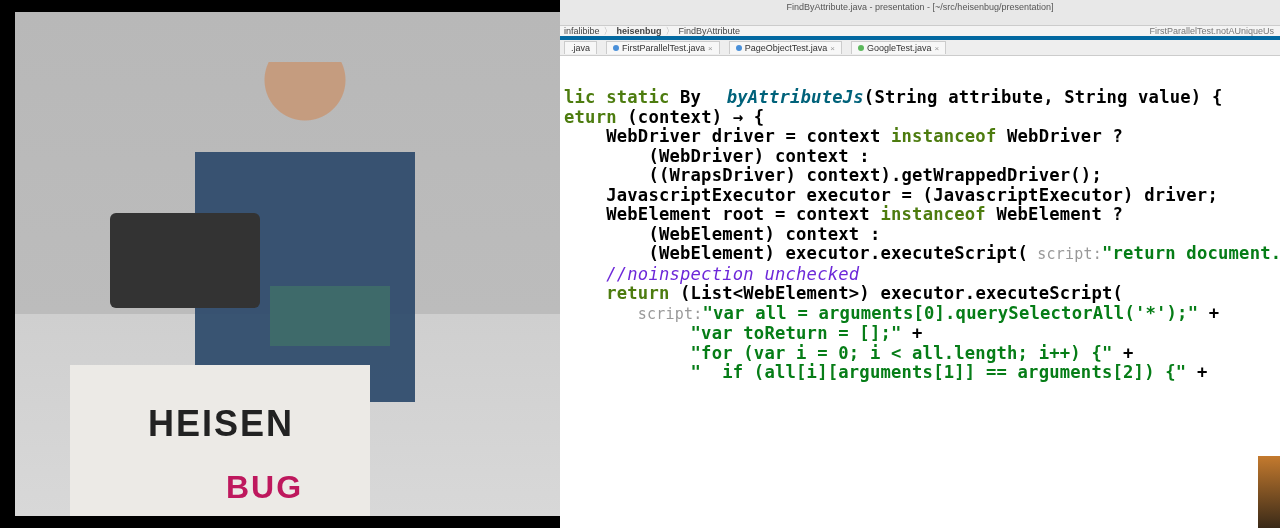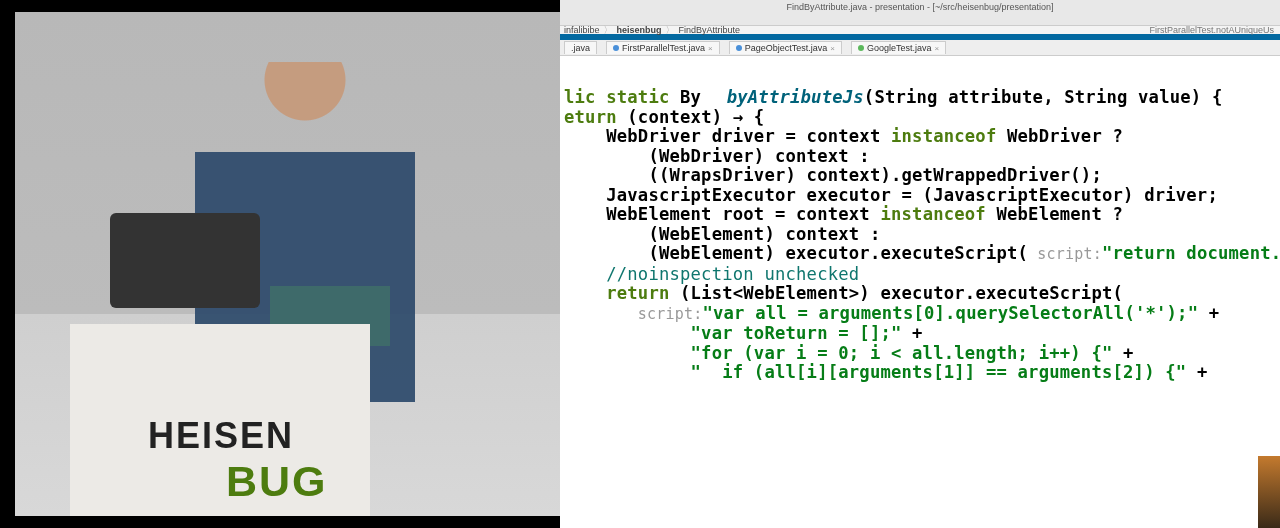--- a/index.html
+++ b/index.html
@@ -23,21 +23,21 @@
     height: 504px;
   }
   .photo-area {
     width: 100%; height: 100%;
     background: linear-gradient(to bottom, #b8b8b8 0%, #bcbcbc 60%, #cfcfcf 60%, #d8d8d8 100%);
     position: relative;
   }
   .podium {
     position: absolute;
     left: 55px; bottom: 0;
-    width: 300px; height: 192px;
+    width: 300px; height: 151px;
     background: #eceae6;
   }
   .podium-top {
     position: absolute;
     left: 255px; bottom: 170px;
     width: 120px; height: 60px;
     background: #3e6a6a;
   }
   .laptop {
     position: absolute;
@@ -48,21 +48,21 @@
   }
   .logo-box {
     position: absolute;
     left: 78px; bottom: 10px;
     font-family: Arial, sans-serif;
     font-weight: 800;
     color: #222;
     letter-spacing: 2px;
   }
   .logo-line1 { font-size: 36px; }
-  .logo-line2 { font-size: 43px; padding-left: 78px; color:#4d7c0f;}
+  .logo-line2 { font-size: 32px; padding-left: 78px; color:#be185d;margin-top:24px;}
   .person {
     position: absolute;
     left: 170px; top: 50px;
     width: 240px; height: 340px;
     background: radial-gradient(circle at 50% 18%, #c79a7b 0 40px, transparent 41px),
                 linear-gradient(#2d4a6b,#2d4a6b);
     background-repeat: no-repeat;
     background-size: 100px 100px, 220px 260px;
     background-position: 70px 0, 10px 90px;
     border-radius: 30px 30px 0 0;
@@ -88,21 +88,21 @@
   }
   .breadcrumb {
     height: 14px;
     font-size: 9px;
     color: #444;
     padding-left: 4px;
     display: flex;
     gap: 4px;
     align-items: center;
     background: #f4f4f4;
-    border-bottom: 6px solid #0369a1;
+    border-bottom: 4px solid #0369a1;
   }
   .breadcrumb span.sep { color: #aaa; }
   .breadcrumb .right-status { margin-left:auto; margin-right:6px; color:#777;}
   .tabs {
     height: 16px;
     background: #eee;
     display: flex;
     align-items: center;
     font-size: 9px;
     gap: 9px;
@@ -133,21 +133,21 @@
     padding-left: 0;
     letter-spacing: 0.2px;
     color: #000;
     overflow: hidden;
     height: 400px;
     font-weight: bold;
   }
   .k-mod { color: #4d7c0f; }
   .k-method { color: #00627a; font-style: italic; margin-left: 15px; }
   .k-str { color: #067d17; }
-  .k-comment { color: #0f766e; font-weight:normal;}
+  .k-comment { color: #6d28d9; font-style: italic; font-weight:normal;}
   .k-hint { color: #999; font-weight: normal; font-size:15px;}
   .code-line { padding-left: 4px; }
   .wallpaper-edge {
     position:absolute; right:0; bottom:0; width:22px; height:72px;
     background: linear-gradient(#c47a2e,#3a2a18);
   }
 </style>
 </head>
 <body>
 

